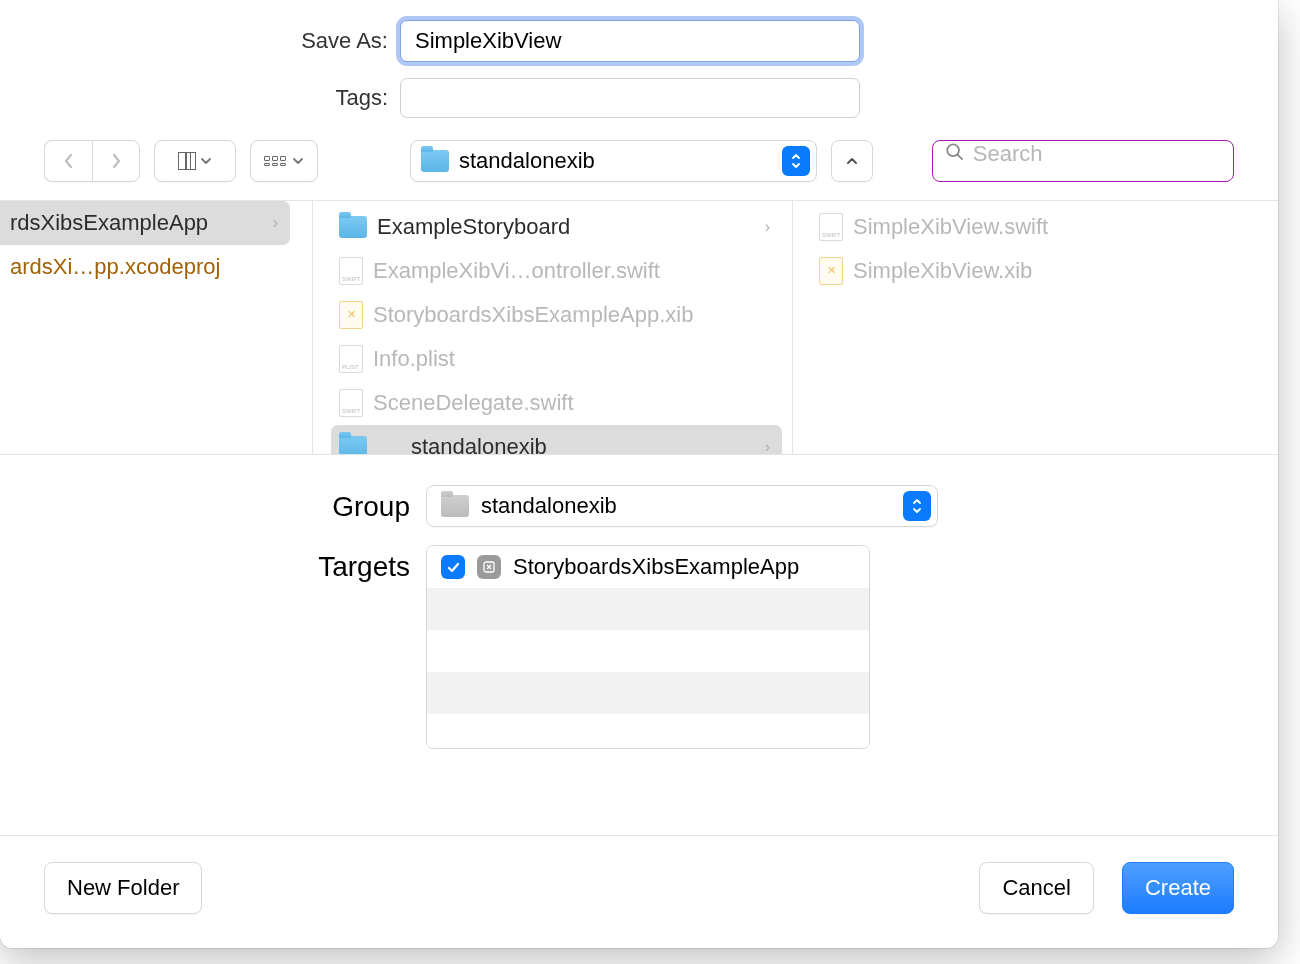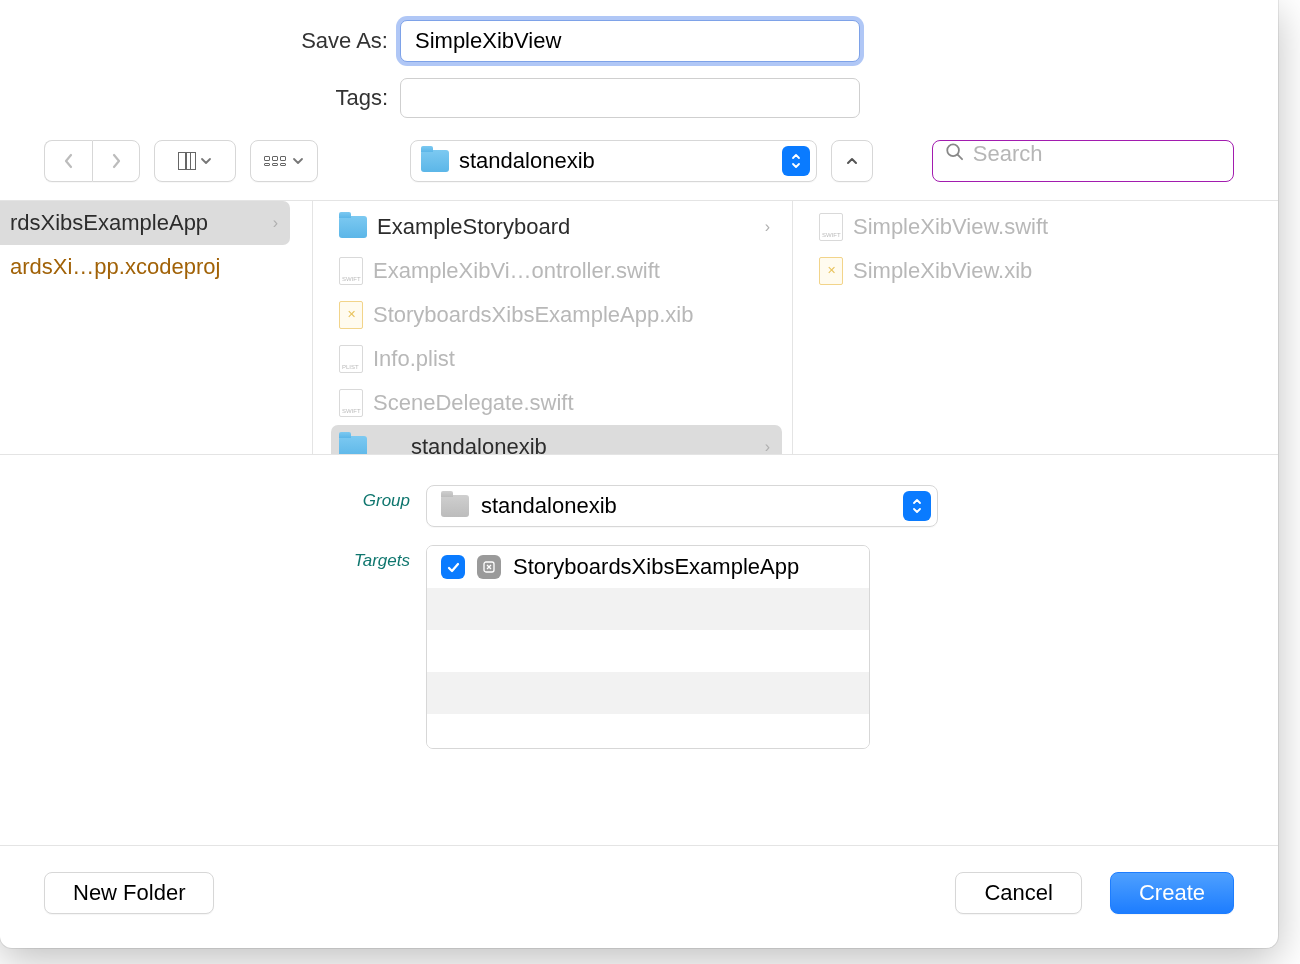--- a/index.html
+++ b/index.html
@@ -173,24 +173,23 @@
 }
 .lower-row {
   display: flex;
   align-items: flex-start;
   margin-bottom: 18px;
 }
 .lower-label {
   width: 426px;
   text-align: right;
   padding-right: 16px;
-  font-size: 17px;
-  color: #0f766e;
+  font-size: 28px;
+  color: #000000;
   padding-top: 6px;
-  font-style: italic;
 }
 .group-dd {
   width: 512px; height: 42px;
   border: 1px solid #d7d7d7; border-radius: 8px;
   display: flex; align-items: center; padding: 0 6px 0 14px; gap: 12px;
   box-shadow: 0 1px 1px rgba(0,0,0,0.03);
 }
 .group-name { font-size: 22px; flex: 1; }
 .targets-box {
   width: 444px;
@@ -218,22 +217,22 @@
   display: flex; align-items: center; justify-content: center; color:#fff; font-size:14px;
 }
 .footer {
   margin-top: auto;
   border-top: 1px solid #e4e4e4;
   padding: 26px 44px 34px 44px;
   display: flex;
   align-items: center;
 }
 .btn {
-  height: 42px;
-  padding: 0 28px;
+  height: 52px;
+  padding: 0 22px;
   border-radius: 8px;
   border: 1px solid #d7d7d7;
   background: #fff;
   font-size: 22px;
   display: flex;
   align-items: center;
   box-shadow: 0 1px 1px rgba(0,0,0,0.04);
   cursor: pointer;
 }
 .btn.primary {

